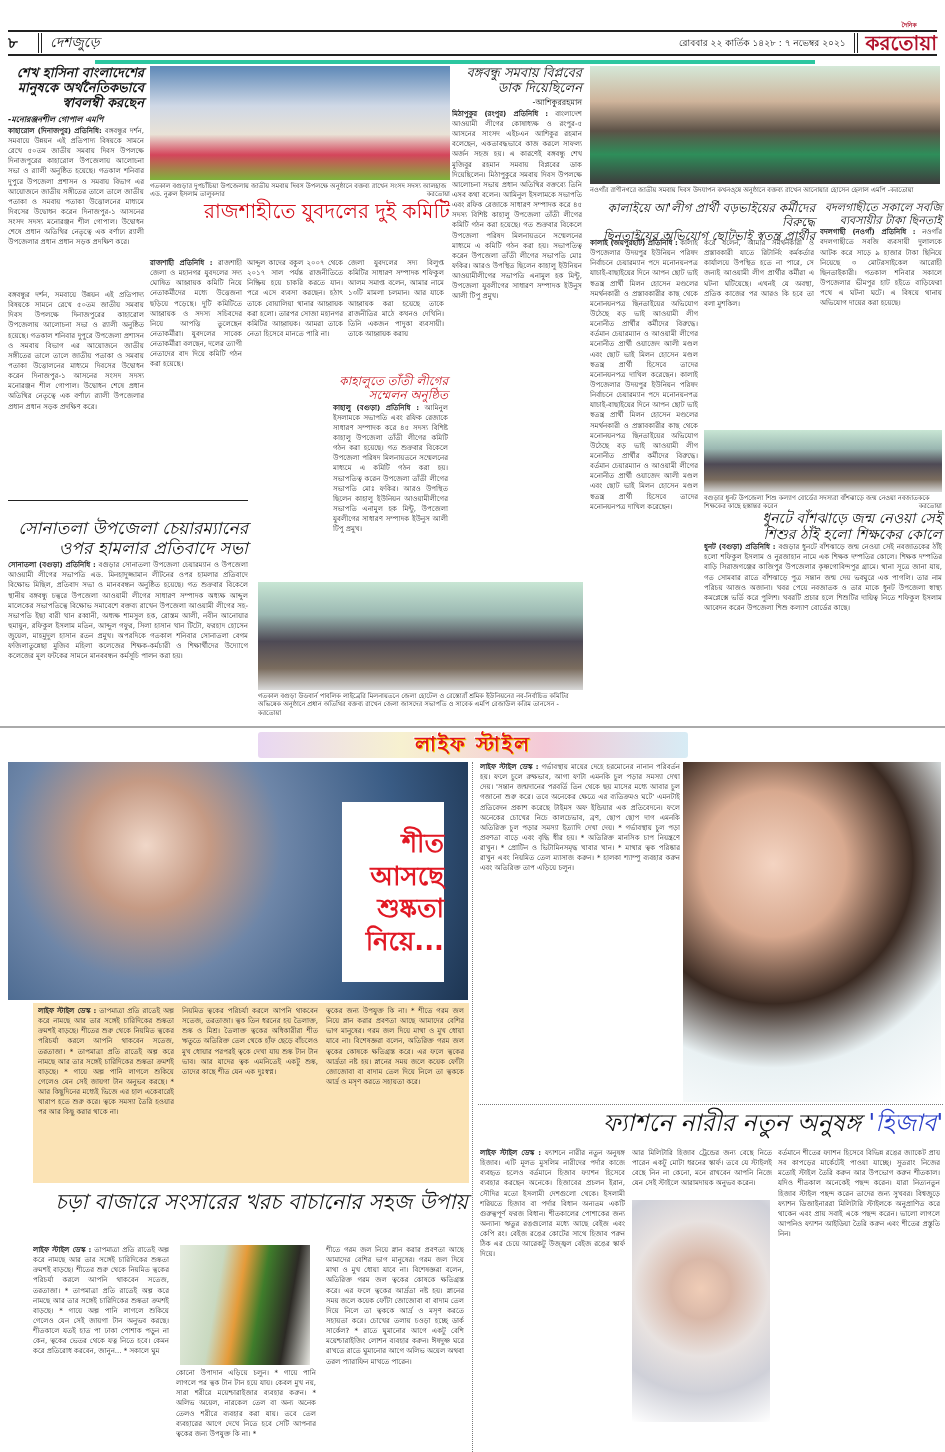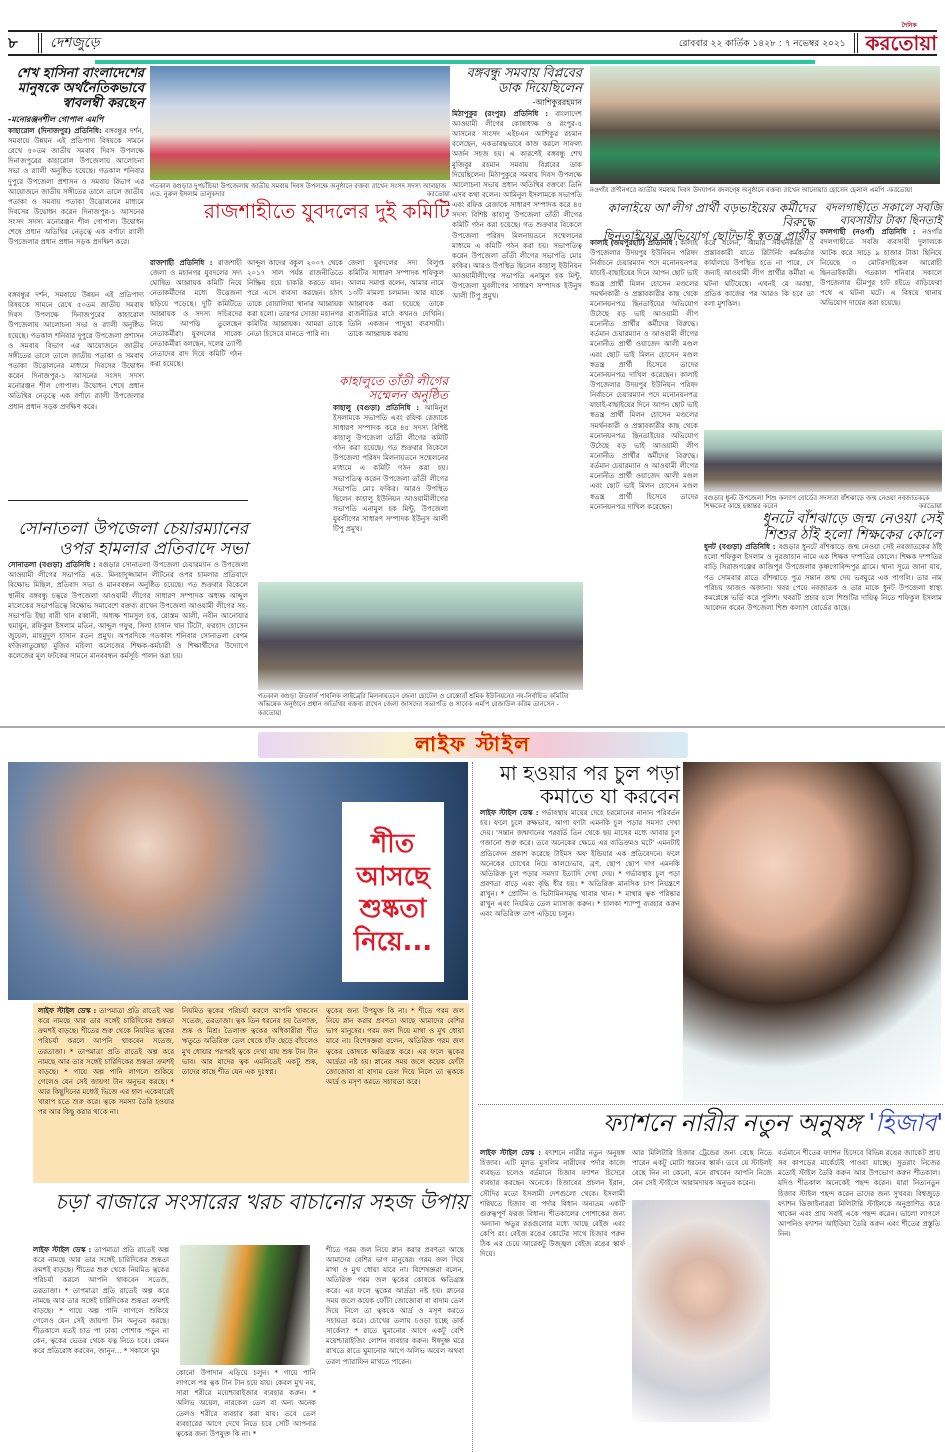--- a/index.html
+++ b/index.html
@@ -17,21 +17,21 @@
 .txt{font-size:7px;line-height:1.45;text-align:justify;color:#222}
 .txt b{font-weight:bold}
 .photo{background:linear-gradient(180deg,#5d88b7 0%,#cfd8e6 35%,#e9e2d6 60%,#d4455b 78%,#7fb33c 100%)}
 .cap{font-size:6.5px;line-height:1.3;color:#222}
 .red{color:#d4101c}
 .colsep{border-left:1px dotted #777}
 .lifestyle{left:258px;top:732px;width:430px;height:26px;background:linear-gradient(90deg,#e9d7f2,#f7f1d0,#f4c9d7,#d7ecf5);border-radius:3px;display:flex;align-items:center;justify-content:center}
 .lifestyle span{font-size:20px;font-weight:bold;color:#e1161e;text-shadow:1px 1px 0 #f7d300,-1px -1px 0 #fff;letter-spacing:2px}
 .peach{background:#fbe3b5}
 .winterimg{background:radial-gradient(circle at 30% 35%,#f0d7c8 0%,#c59a84 18%,#6e86a8 38%,#3a5c85 70%,#1d3552 100%)}
-.wintercard{background:#fff;display:flex;flex-direction:column;align-items:center;justify-content:center}
+.wintercard{background:#fff;display:flex;flex-direction:column;align-items:flex-end;justify-content:center}
 .wintercard span{color:#e11824;font-size:26px;font-weight:bold;line-height:1.25}
 .hairimg{background:radial-gradient(circle at 35% 30%,#f4d4c2 0%,#d8a98f 25%,#3a2a22 48%,#e9f1f3 70%,#ffffff 100%)}
 .hijabimg{background:radial-gradient(circle at 50% 40%,#f0cdb7 0%,#d9b8a8 20%,#e8e2e0 45%,#cfd0d8 70%,#ffffff 100%)}
 .vegimg{background:linear-gradient(100deg,#e5ecdf 0%,#c9d9c0 30%,#e59b3a 45%,#3f7d2b 60%,#2c2a25 80%,#e8e8e2 100%)}
 .grouppic{background:linear-gradient(180deg,#c8e6d4 0%,#9bb8b2 30%,#4e4a55 55%,#7a6c5e 80%,#d9d9d9 100%)}
 .grouppic2{background:linear-gradient(180deg,#d4e8d8 0%,#cfb49b 30%,#5d5247 55%,#2e8e5a 75%,#3d3d3d 100%)}
 </style>
 </head>
 <body>
 
@@ -79,21 +79,21 @@
 <div class="abs grouppic" style="left:258px;top:582px;width:325px;height:108px"></div>
 <div class="abs cap" style="left:258px;top:692px;width:325px">গতকাল বগুড়া উডবার্ন পাবলিক লাইব্রেরি মিলনায়তনে জেলা হোটেল ও রেস্তোরাঁ শ্রমিক ইউনিয়নের নব-নির্বাচিত কমিটির অভিষেক অনুষ্ঠানে প্রধান অতিথির বক্তব্য রাখেন জেলা জাসদের সভাপতি ও সাবেক এমপি রেজাউল করিম তানসেন - করতোয়া</div>
 
 <div class="abs" style="left:452px;top:66px;width:130px">
   <div class="hl" style="font-size:13px;font-weight:normal;font-style:italic">বঙ্গবন্ধু সমবায় বিপ্লবের ডাক দিয়েছিলেন</div>
   <div style="font-size:8px;text-align:right">-আশিকুররহমান</div>
   <div class="txt" style="height:380px;overflow:hidden"><b>মিঠাপুকুর (রংপুর) প্রতিনিধি :</b> <span>বাংলাদেশ আওয়ামী লীগের কোষাধ্যক্ষ ও রংপুর-৫ আসনের সাংসদ এইচএন আশিকুর রহমান বলেছেন, একতাবদ্ধভাবে কাজ করলে সাফল্য অর্জন সহজ হয়। এ কারণেই বঙ্গবন্ধু শেখ মুজিবুর রহমান সমবায় বিপ্লবের ডাক দিয়েছিলেন। মিঠাপুকুরে সমবায় দিবস উপলক্ষে আলোচনা সভায় প্রধান অতিথির বক্তব্যে তিনি এসব কথা বলেন।</span> <span>আমিনুল ইসলামকে সভাপতি এবং রফিক রেজাকে সাধারণ সম্পাদক করে ৪৫ সদস্য বিশিষ্ট কাহালু উপজেলা তাঁতী লীগের কমিটি গঠন করা হয়েছে। গত শুক্রবার বিকেলে উপজেলা পরিষদ মিলনায়তনে সম্মেলনের মাধ্যমে এ কমিটি গঠন করা হয়। সভাপতিত্ব করেন উপজেলা তাঁতী লীগের সভাপতি মোঃ ফকির। আরও উপস্থিত ছিলেন কাহালু ইউনিয়ন আওয়ামীলীগের সভাপতি এনামুল হক মিন্টু, উপজেলা যুবলীগের সাধারণ সম্পাদক ইউনুস আলী টিপু প্রমুখ।</span></div>
 </div>
 
 <div class="abs grouppic2" style="left:590px;top:66px;width:350px;height:118px"></div>
-<div class="abs cap" style="left:590px;top:186px;width:350px">নওগাঁর রাণীনগরে জাতীয় সমবায় দিবস উদযাপন বদলগ্ষে অনুষ্ঠানে বক্তব্য রাখেন আনোয়ার হোসেন হেলাল এমপি -করতোয়া</div>
+<div class="abs cap" style="left:590px;top:186px;width:350px">নওগাঁর রাণীনগরে জাতীয় সমবায় দিবস উদযাপন কখনও্ষে অনুষ্ঠানে বক্তব্য রাখেন আনোয়ার হোসেন হেলাল এমপি -করতোয়া</div>
 
 <div class="abs" style="left:590px;top:202px;width:225px">
   <div class="hl" style="font-size:12px;font-style:italic;font-weight:normal">
     <div>কালাইয়ে আ'লীগ প্রার্থী বড়ভাইয়ের কর্মীদের বিরুদ্ধে</div>
     <div>ছিনতাইয়ের অভিযোগ ছোটভাই স্বতন্ত্র প্রার্থীর</div>
   </div>
 </div>
 <div class="abs txt" style="left:590px;top:238px;width:108px;height:480px;overflow:hidden"><b>কালাই (জয়পুরহাট) প্রতিনিধি :</b> <span>কালাই উপজেলার উদয়পুর ইউনিয়ন পরিষদ নির্বাচনে চেয়ারম্যান পদে মনোনয়নপত্র যাচাই-বাছাইয়ের দিনে আপন ছোট ভাই স্বতন্ত্র প্রার্থী মিলন হোসেন মণ্ডলের সমর্থনকারী ও প্রস্তাবকারীর কাছ থেকে মনোনয়নপত্র ছিনতাইয়ের অভিযোগ উঠেছে বড় ভাই আওয়ামী লীগ মনোনীত প্রার্থীর কর্মীদের বিরুদ্ধে। বর্তমান চেয়ারম্যান ও আওয়ামী লীগের মনোনীত প্রার্থী ওয়াজেদ আলী মণ্ডল এবং ছোট ভাই মিলন হোসেন মণ্ডল স্বতন্ত্র প্রার্থী হিসেবে তাদের মনোনয়নপত্র দাখিল করেছেন।</span> <span>কালাই উপজেলার উদয়পুর ইউনিয়ন পরিষদ নির্বাচনে চেয়ারম্যান পদে মনোনয়নপত্র যাচাই-বাছাইয়ের দিনে আপন ছোট ভাই স্বতন্ত্র প্রার্থী মিলন হোসেন মণ্ডলের সমর্থনকারী ও প্রস্তাবকারীর কাছ থেকে মনোনয়নপত্র ছিনতাইয়ের অভিযোগ উঠেছে বড় ভাই আওয়ামী লীগ মনোনীত প্রার্থীর কর্মীদের বিরুদ্ধে। বর্তমান চেয়ারম্যান ও আওয়ামী লীগের মনোনীত প্রার্থী ওয়াজেদ আলী মণ্ডল এবং ছোট ভাই মিলন হোসেন মণ্ডল স্বতন্ত্র প্রার্থী হিসেবে তাদের মনোনয়নপত্র দাখিল করেছেন।</span></div>
 <div class="abs txt" style="left:704px;top:238px;width:110px;height:190px;overflow:hidden">করে বলেন, আমার সমর্থনকারী ও প্রস্তাবকারী যাতে রিটার্নিং কর্মকর্তার কার্যালয়ে উপস্থিত হতে না পারে, সে জন্যই আওয়ামী লীগ প্রার্থীর কর্মীরা এ ঘটনা ঘটিয়েছে। এখনই যে অবস্থা, প্রতিক কাজের পর আরও কি হবে তা বলা মুশকিল।</div>
 
@@ -133,24 +133,20 @@
 
 <div class="abs hl" style="left:8px;top:1190px;width:460px;font-size:21px;font-weight:normal;font-style:italic">চড়া বাজারে সংসারের খরচ বাচানোর সহজ উপায়</div>
 <div class="abs txt" style="left:33px;top:1245px;width:136px;height:200px;overflow:hidden"><b>লাইফ স্টাইল ডেস্ক :</b> <span>তাপমাত্রা প্রতি রাতেই অল্প করে নামছে আর তার সঙ্গেই চারিদিকের শুষ্কতা ক্রমশই বাড়ছে। শীতের শুরু থেকে নিয়মিত ত্বকের পরিচর্যা করলে আপনি থাকবেন সতেজ, তরতাজা। * তাপমাত্রা প্রতি রাতেই অল্প করে নামছে আর তার সঙ্গেই চারিদিকের শুষ্কতা ক্রমশই বাড়ছে। * গায়ে অল্প পানি লাগলে শুকিয়ে গেলেও যেন সেই জায়গা টান অনুভব করছে। শীতকালে যতই হাত পা ঢাকা পোশাক পড়ুন না কেন, ত্বকের ভেতর থেকে যত্ন নিতে হবে। কেমন করে প্রতিরোধ করবেন, জানুন... * সকালে ঘুম</span></div>
 <div class="abs vegimg" style="left:180px;top:1245px;width:130px;height:120px"></div>
 <div class="abs txt" style="left:176px;top:1368px;width:140px;height:78px;overflow:hidden">কোনো উপাদান এড়িয়ে চলুন। * গায়ে পানি লাগলে পর ত্বক টান টান হয়ে যায়। কেবল মুখ নয়, সারা শরীরে ময়েশ্চারাইজার ব্যবহার করুন। * অলিভ অয়েল, নারকেল তেল বা অন্য অনেক তেলও শরীরে ব্যবহার করা যায়। তবে তেল ব্যবহারের আগে দেখে নিতে হবে সেটি আপনার ত্বকের জন্য উপযুক্ত কি না। *</div>
 <div class="abs txt" style="left:326px;top:1245px;width:138px;height:200px;overflow:hidden">শীতে গরম জল নিয়ে স্নান করার প্রবণতা আছে আমাদের বেশির ভাগ মানুষের। গরম জল দিয়ে মাথা ও মুখ ধোয়া যাবে না। বিশেষজ্ঞরা বলেন, অতিরিক্ত গরম জল ত্বকের কোষকে ক্ষতিগ্রস্ত করে। এর ফলে ত্বকের আর্দ্রতা নষ্ট হয়। স্নানের সময় জলে কয়েক ফোঁটা জোজোবা বা বাদাম তেল দিয়ে নিলে তা ত্বককে আর্দ্র ও মসৃণ করতে সহায়তা করে। চোখের তলায় চওড়া হচ্ছে ডার্ক সার্কেল? * রাতে ঘুমানোর আগে একটু বেশি ময়েশ্চারাইজিং লোশন ব্যবহার করুন। ঈষদুষ্ণ ঘরে রাখতে রাতে ঘুমানোর আগে অলিভ অয়েল অথবা তরল প্যারাফিন মাখতে পারেন।</div>
 
 <div class="abs colsep" style="left:472px;top:762px;height:690px"></div>
 
 <div class="abs" style="left:480px;top:762px;width:200px">
-  <div class="hl" style="font-size:20px;font-weight:normal">
-    <div>মা হওয়ার পর চুল পড়া</div>
-    <div>কমাতে যা করবেন</div>
-  </div>
   <div class="txt" style="height:260px;overflow:hidden"><b>লাইফ স্টাইল ডেস্ক :</b> <span>গর্ভাবস্থায় মায়ের দেহে হরমোনের নানান পরিবর্তন হয়। ফলে চুলে রুক্ষভাব, আগা ফাটা এমনকি চুল পড়ার সমস্যা দেখা দেয়। 'সন্তান জন্মদানের পরবর্তি তিন থেকে ছয় মাসের মধ্যে আবার চুল গজানো শুরু করে। তবে অনেকের ক্ষেত্রে এর ব্যতিক্রমও ঘটে' এমনটাই প্রতিবেদন প্রকাশ করেছে টাইমস অফ ইন্ডিয়ার এক প্রতিবেদনে। ফলে অনেকের চোখের নিচে কালচেভাব, ব্রণ, ছোপ ছোপ দাগ এমনকি অতিরিক্ত চুল পড়ার সমস্যা ইত্যাদি দেখা দেয়। * গর্ভাবস্থায় চুল পড়া প্রবণতা বাড়ে এবং বৃদ্ধি ধীর হয়। * অতিরিক্ত মানসিক চাপ নিয়ন্ত্রণে রাখুন। * প্রোটিন ও ভিটামিনসমৃদ্ধ খাবার খান। * মাথার ত্বক পরিষ্কার রাখুন এবং নিয়মিত তেল ম্যাসাজ করুন। * হালকা শ্যাম্পু ব্যবহার করুন এবং অতিরিক্ত তাপ এড়িয়ে চলুন।</span></div>
 </div>
 <div class="abs hairimg" style="left:683px;top:762px;width:258px;height:340px"></div>
 
 <div class="abs" style="left:478px;top:1104px;width:465px;border-top:1px dotted #777"></div>
 <div class="abs hl" style="left:478px;top:1110px;width:465px;font-size:24px;font-weight:normal;font-style:italic"><span>ফ্যাশনে নারীর নতুন অনুষঙ্গ </span><span style="color:#2a3ec7">'হিজাব'</span></div>
 <div class="abs txt" style="left:480px;top:1148px;width:145px;height:300px;overflow:hidden"><b>লাইফ স্টাইল ডেস্ক :</b> <span>ফ্যাশনে নারীর নতুন অনুষঙ্গ হিজাব। এটি মূলত মুসলিম নারীদের পর্দার কাজে ব্যবহৃত হলেও বর্তমানে হিজাব ফ্যাশন হিসেবে ব্যবহার করছেন অনেকে। হিজাবের প্রচলন ইরান, সৌদির মতো ইসলামী দেশগুলো থেকে। ইসলামী শরিয়তে হিজাব বা পর্দার বিধান অন্যতম একটি গুরুত্বপূর্ণ ফরজ বিধান। শীতকালের পোশাকের জন্য অন্যান্য ঋতুর রঙগুলোর মধ্যে আছে বেইজ এবং কেপি রং। বেইজ রঙের কোটের সাথে হিজাব পরুন ঠিক এর চেয়ে আরেকটু উজ্জ্বল বেইজ রঙের স্কার্ফ দিয়ে।</span></div>
 <div class="abs txt" style="left:632px;top:1148px;width:140px;height:50px;overflow:hidden">আর মিলিটারি হিজাব ট্রেন্ডের জন্য বেছে নিতে পারেন একটু মোটা ধরনের স্কার্ফ। তবে যে স্টাইলই বেছে নিন না কেনো, মনে রাখবেন আপনি নিজে যেন সেই স্টাইলে আরামদায়ক অনুভব করেন।</div>
 <div class="abs hijabimg" style="left:632px;top:1200px;width:138px;height:222px"></div>
 <div class="abs txt" style="left:778px;top:1148px;width:162px;height:300px;overflow:hidden">বর্তমানে শীতের ফ্যাশন হিসেবে বিভিন্ন রঙের জ্যাকেট প্রায় সব কাপড়ের মার্কেটেই পাওয়া যাচ্ছে। সুতরাং নিজের মতোই স্টাইল তৈরি করুন আর উপভোগ করুন শীতকাল। যদিও শীতকাল অনেকেই পছন্দ করেন। যারা নিত্যনতুন হিজাব স্টাইল পছন্দ করেন তাদের জন্য সুখবর। বিশ্বজুড়ে ফ্যাশন ডিজাইনাররা মিলিটারি স্টাইলকে অনুপ্রাণিত করে থাকেন এবং প্রায় সবাই একে পছন্দ করেন। ভালো লাগলে আপনিও ফ্যাশন আইডিয়া তৈরি করুন এবং শীতের প্রস্তুতি নিন।</div>

